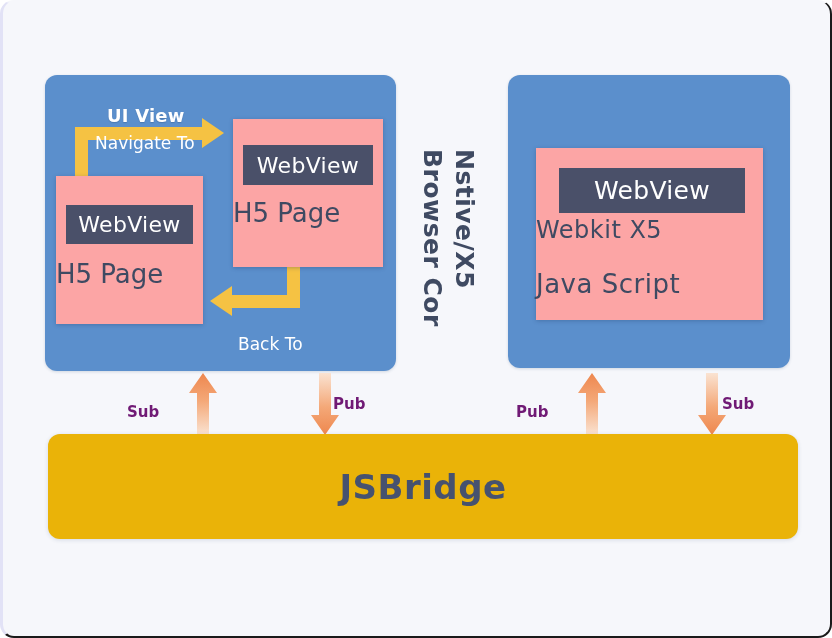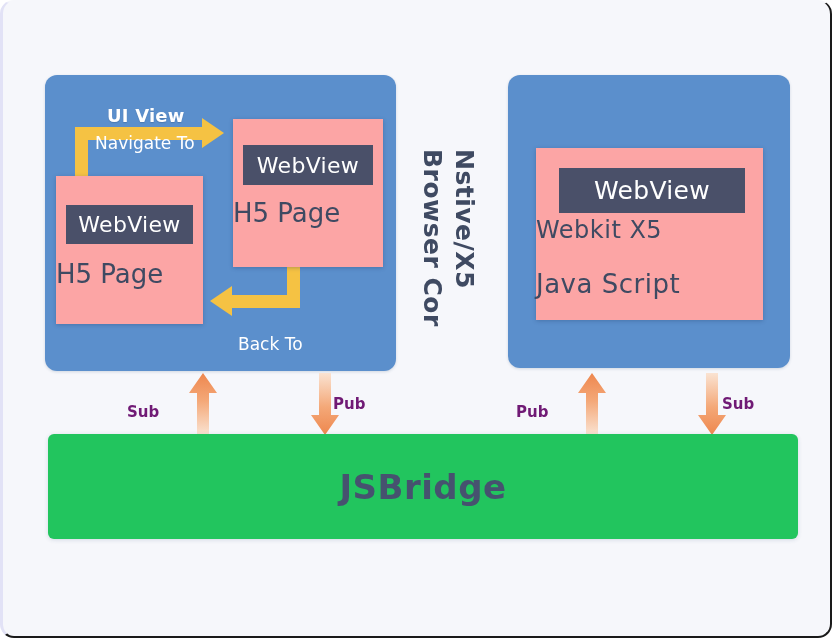--- a/index.html
+++ b/index.html
@@ -157,22 +157,22 @@
   #ps-sub-left  { left: 124px; top: 402px; }
   #ps-pub-left  { left: 330px; top: 394px; }
   #ps-pub-right { left: 513px; top: 402px; }
   #ps-sub-right { left: 719px; top: 394px; }
 
   
   #jsbridge {
     position: absolute;
     left: 45px; top: 433px;
     width: 750px; height: 105px;
-    background: #22c55e;
-    border-radius: 6px;
+    background: #eab308;
+    border-radius: 12px;
     box-shadow: 0 1px 4px rgba(40,70,110,0.16);
     display: flex;
     align-items: center;
     justify-content: center;
   }
   #jsbridge-label {
     color: #46526f;
     font-weight: bold;
     font-size: 34px;
     letter-spacing: 0.5px;

